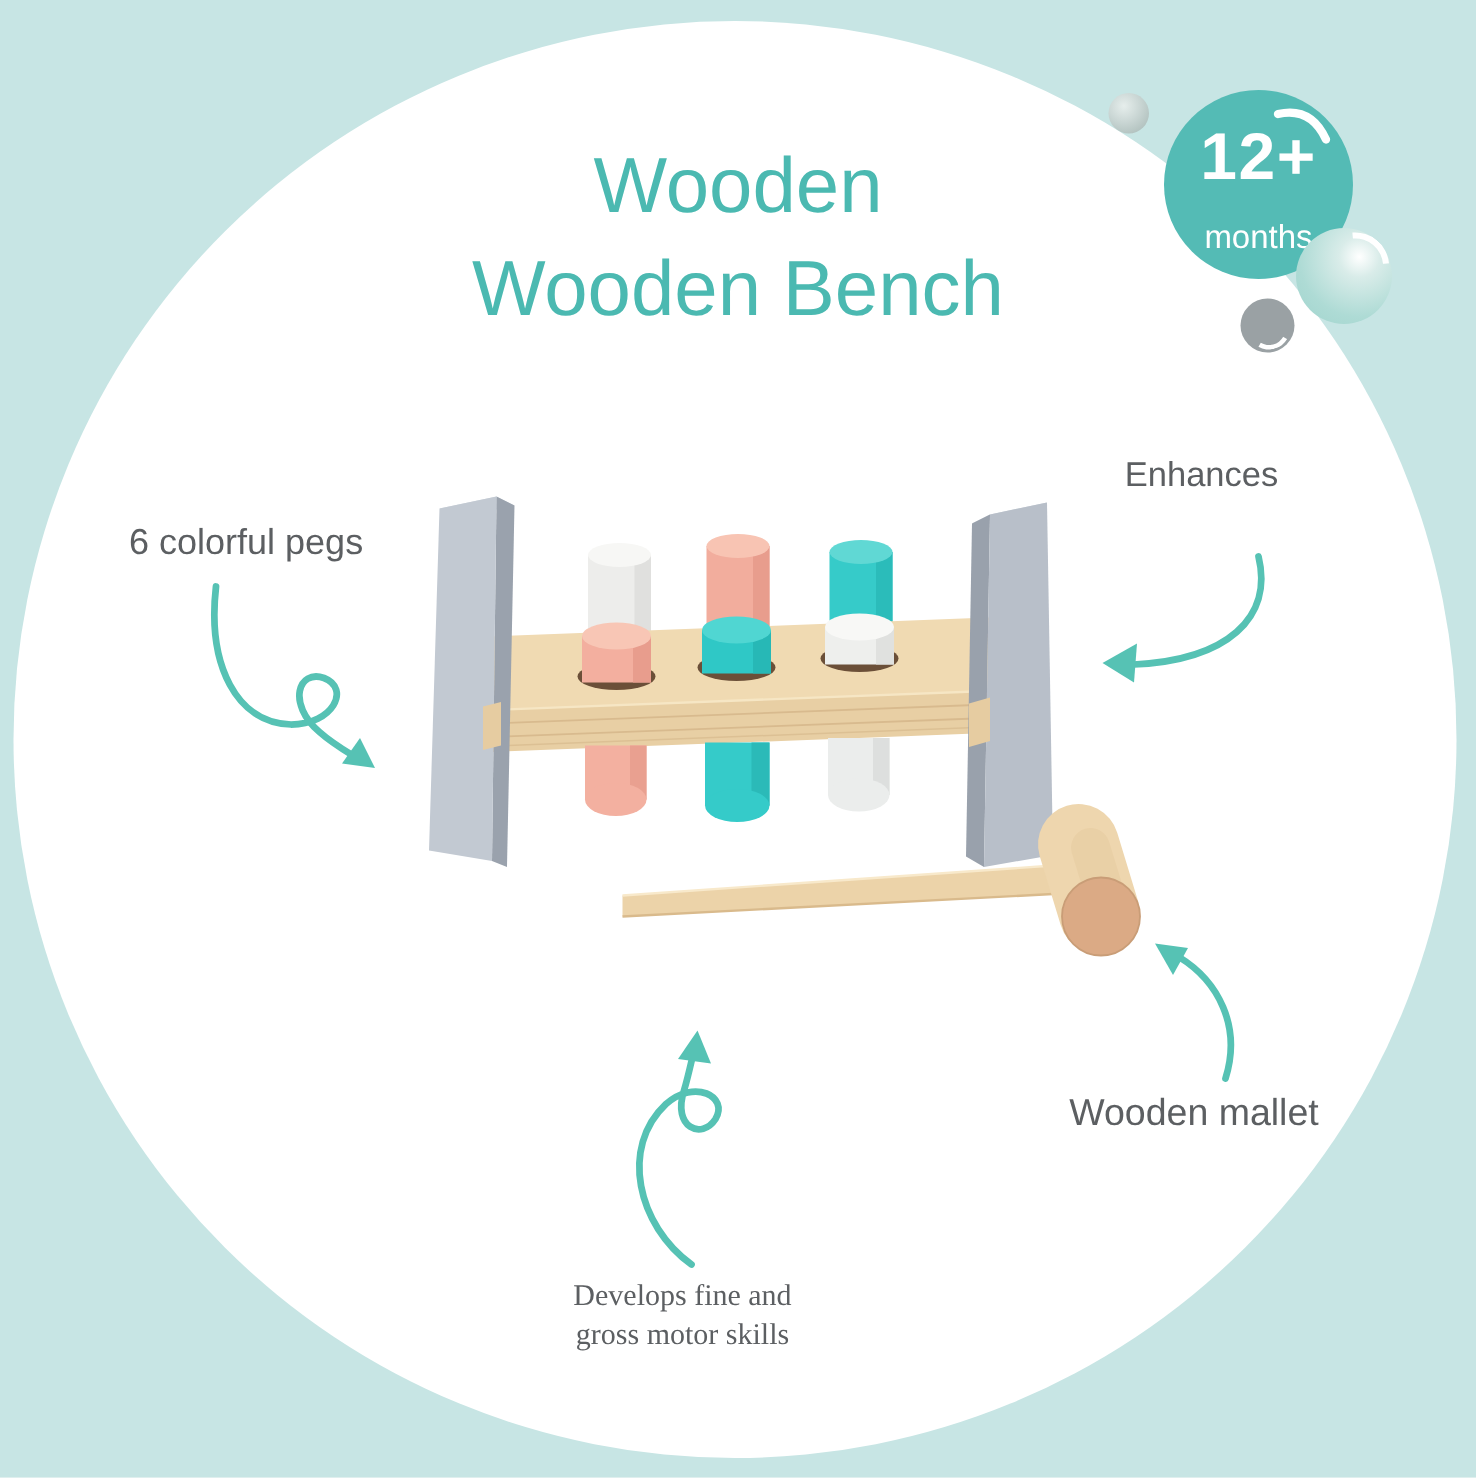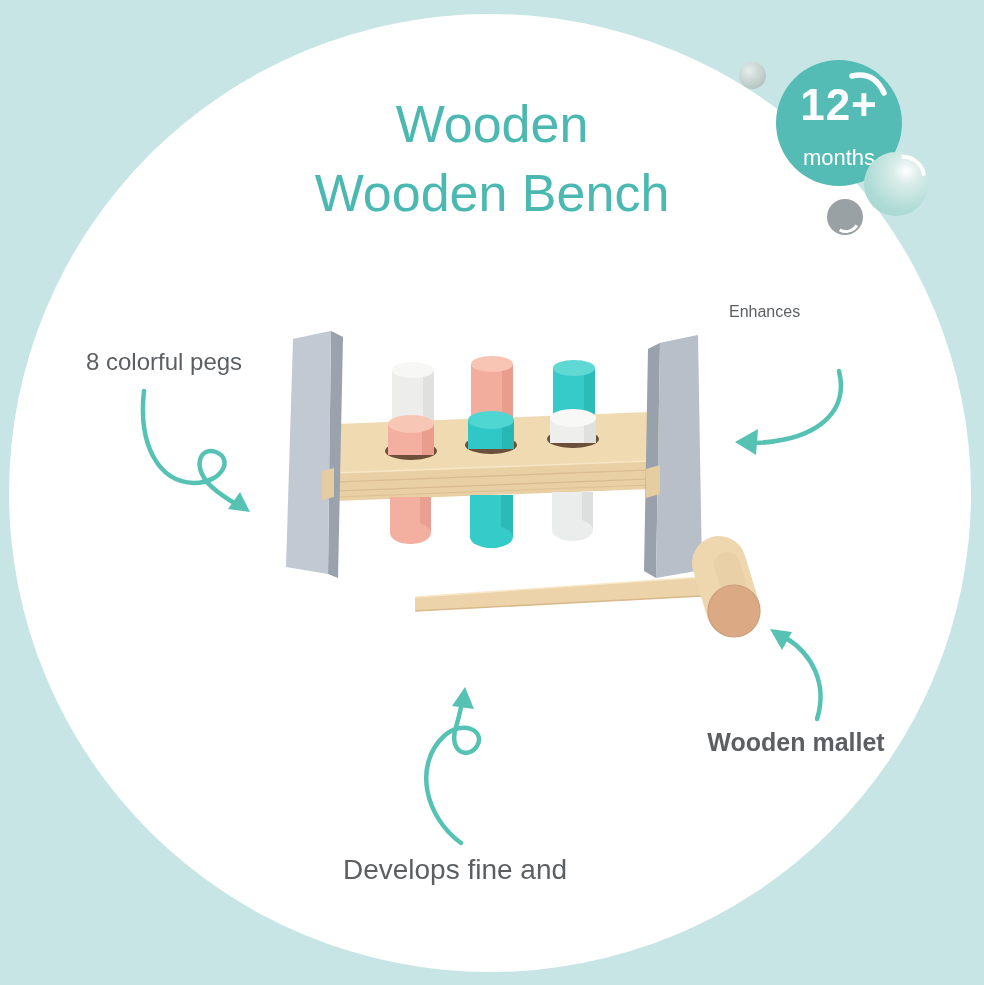--- a/index.html
+++ b/index.html
@@ -46,23 +46,23 @@
     bottom:6%;right:8%;transform:rotate(-15deg);
   }
   
   .title{
     position:absolute;left:0;right:0;top:90px;z-index:4;
     text-align:center;color:#4bb9b1;font-size:52px;font-weight:400;line-height:1.33;
   }
   
   .label{position:absolute;z-index:4;color:#5c5f62;}
   .label-pegs{left:86px;top:348px;font-size:24px;}
-  .label-cognitive{left:729px;top:302px;width:224px;font-size:16px;line-height:1.28;}
-  .label-mallet{left:700px;top:728px;width:192px;text-align:center;font-size:25px;font-weight:bold;}
-  .label-motor{left:330px;top:852px;width:250px;text-align:center;font-size:28px;line-height:1.28;}
+  .label-cognitive{left:689px;top:302px;width:224px;text-align:center;font-size:23px;line-height:1.28;}
+  .label-mallet{left:700px;top:728px;width:192px;text-align:center;font-size:25px;}
+  .label-motor{left:330px;top:852px;width:250px;text-align:center;font-size:20px;line-height:1.28;font-family:Liberation Serif, serif;}
   
   .product-svg{position:absolute;left:270px;top:320px;z-index:3;}
   .arrows-svg{position:absolute;left:0;top:0;z-index:4;pointer-events:none;}
 </style>
 </head>
 <body>
 
 <div class="canvas">
 
   <div class="blob"></div>
@@ -77,27 +77,28 @@
 
   <div class="bubble bubble-gray-small"></div>
   <div class="bubble bubble-teal"></div>
   <div class="bubble bubble-gray"></div>
 
   <div class="title">
     <div>Wooden</div>
     <div>Wooden Bench</div>
   </div>
 
-  <div class="label label-pegs">8 colorful pegs</div>
+  <div class="label label-pegs">6 colorful pegs</div>
   <div class="label label-cognitive">
     <div>Enhances</div>
   </div>
   <div class="label label-mallet">Wooden mallet</div>
   <div class="label label-motor">
     <div>Develops fine and</div>
+    <div>gross motor skills</div>
   </div>
 
   <svg class="product-svg" width="500" height="330" viewBox="0 0 500 330">
 
     <g>
       <rect x="122" y="50" width="42" height="56" fill="#ededeb"></rect>
       <rect x="153" y="50" width="11" height="56" fill="#e0e0de"></rect>
       <ellipse cx="143" cy="50" rx="21" ry="8" fill="#f7f7f5"></ellipse>
     </g>
     <g>

